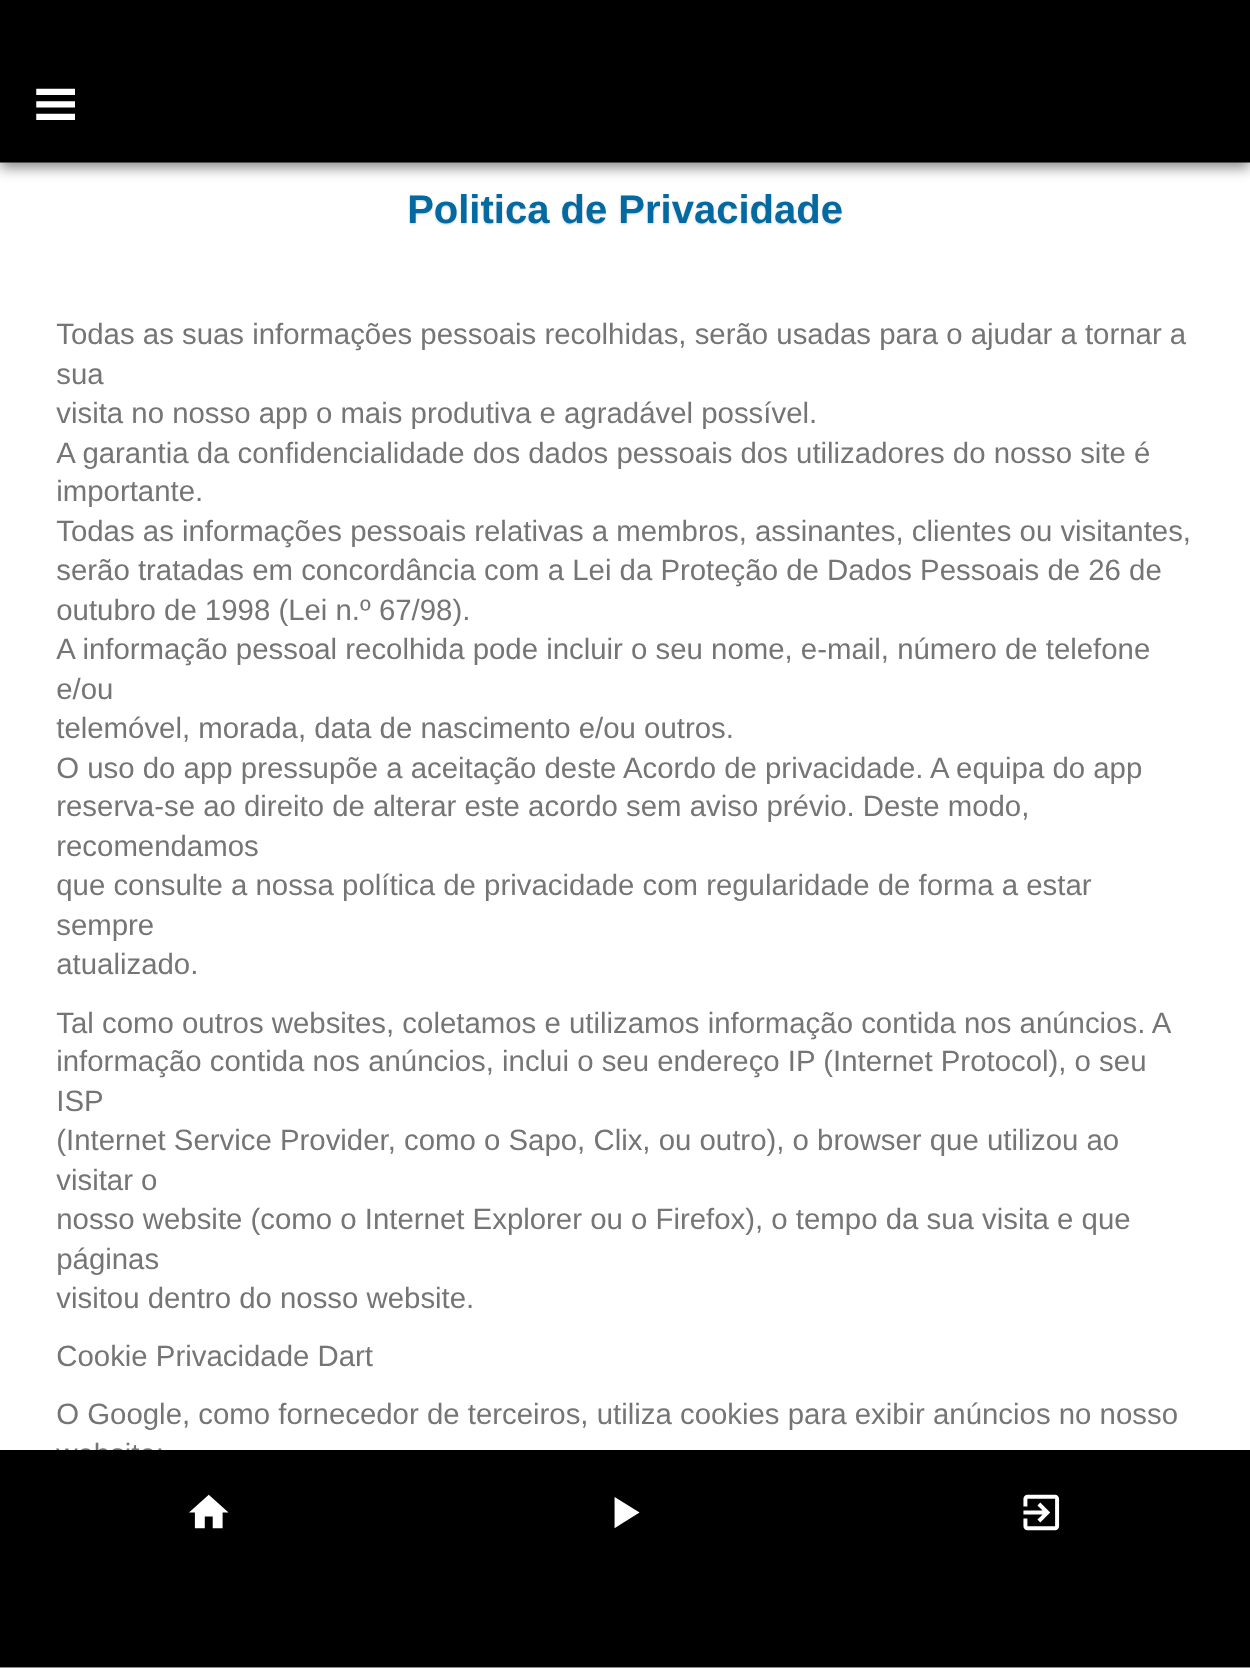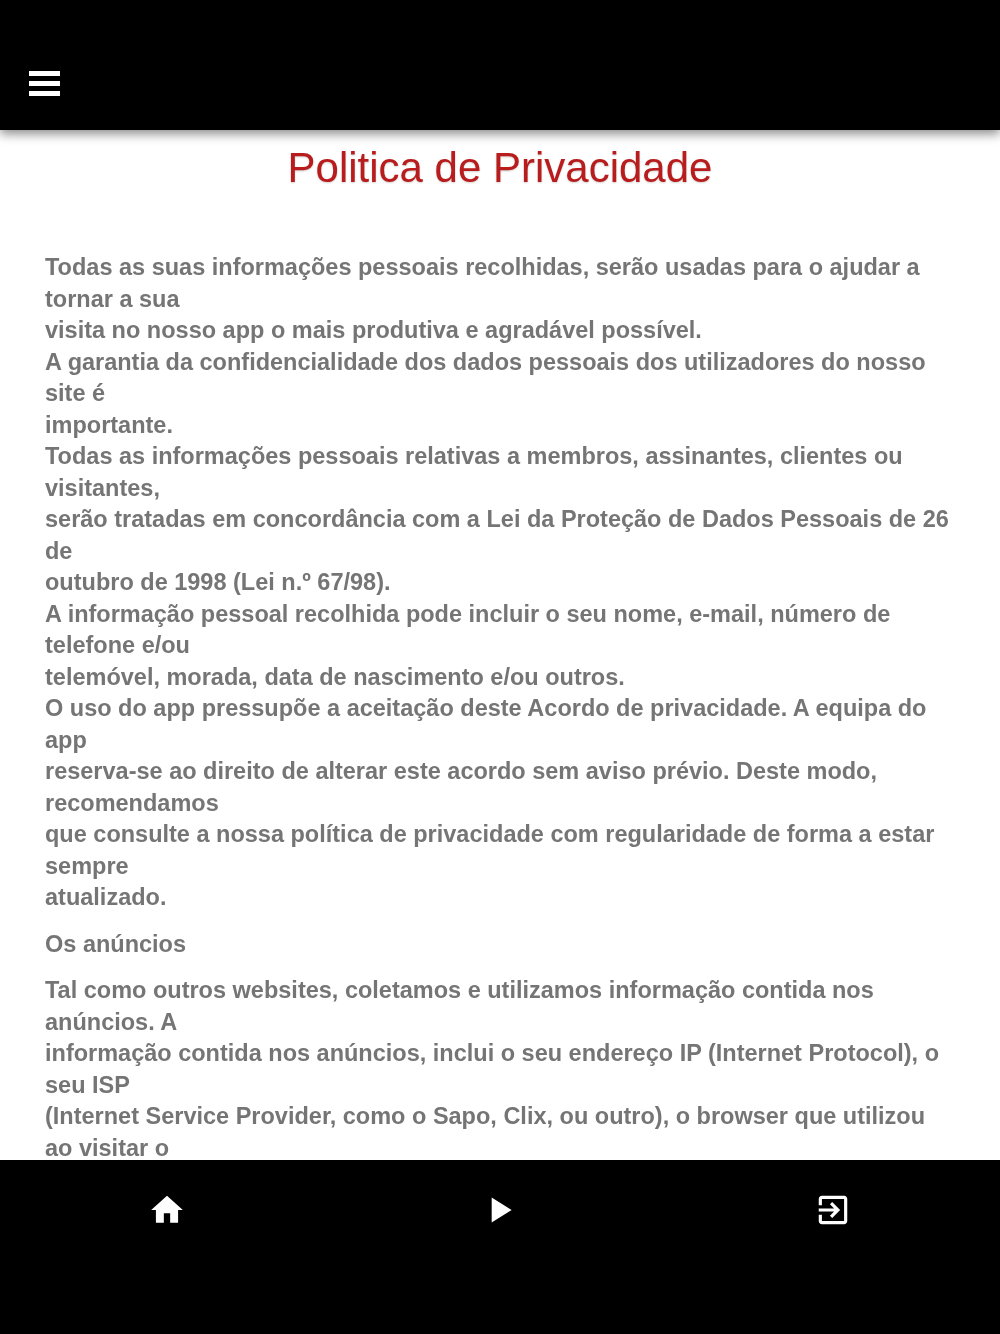--- a/index.html
+++ b/index.html
@@ -50,35 +50,34 @@
     position: absolute;
     top: 130px; left: 0;
     width: 1000px;
     height: 1204px;
     overflow: hidden;
     padding: 16px 45px 0 45px;
     background: #ffffff;
   }
   .page-title {
     margin: 0 0 63px 0;
-    font-size: 42px;
+    font-size: 32px;
     line-height: 43px;
-    font-weight: normal;
+    font-weight: bold;
     text-align: center;
-    color: #b91c1c;
+    color: #0369a1;
     text-shadow: 0 1px 2px rgba(0,0,0,0.18);
   }
   .content p {
     margin: 0 0 15px 0;
     font-size: 23.5px;
     line-height: 31.5px;
     color: #757575;
     white-space: pre-line;
     width: 910px;
-    font-weight: bold;
   }
 
   
   .bottombar {
     position: absolute;
     left: 0;
     top: 1160px;
     width: 1000px;
     height: 174px;
     background: #000000;
@@ -123,21 +122,20 @@
 importante.
 Todas as informações pessoais relativas a membros, assinantes, clientes ou visitantes,
 serão tratadas em concordância com a Lei da Proteção de Dados Pessoais de 26 de
 outubro de 1998 (Lei n.º 67/98).
 A informação pessoal recolhida pode incluir o seu nome, e-mail, número de telefone e/ou
 telemóvel, morada, data de nascimento e/ou outros.
 O uso do app pressupõe a aceitação deste Acordo de privacidade. A equipa do app
 reserva-se ao direito de alterar este acordo sem aviso prévio. Deste modo, recomendamos
 que consulte a nossa política de privacidade com regularidade de forma a estar sempre
 atualizado.</p>
-    <p>Os anúncios</p>
     <p>Tal como outros websites, coletamos e utilizamos informação contida nos anúncios. A
 informação contida nos anúncios, inclui o seu endereço IP (Internet Protocol), o seu ISP
 (Internet Service Provider, como o Sapo, Clix, ou outro), o browser que utilizou ao visitar o
 nosso website (como o Internet Explorer ou o Firefox), o tempo da sua visita e que páginas
 visitou dentro do nosso website.</p>
     <p>Cookie Privacidade Dart</p>
     <p>O Google, como fornecedor de terceiros, utiliza cookies para exibir anúncios no nosso
 website;
 Com o cookie DART, o Google pode exibir anúncios com base nas visitas que o leitor fez a
 outros websites na Internet;

